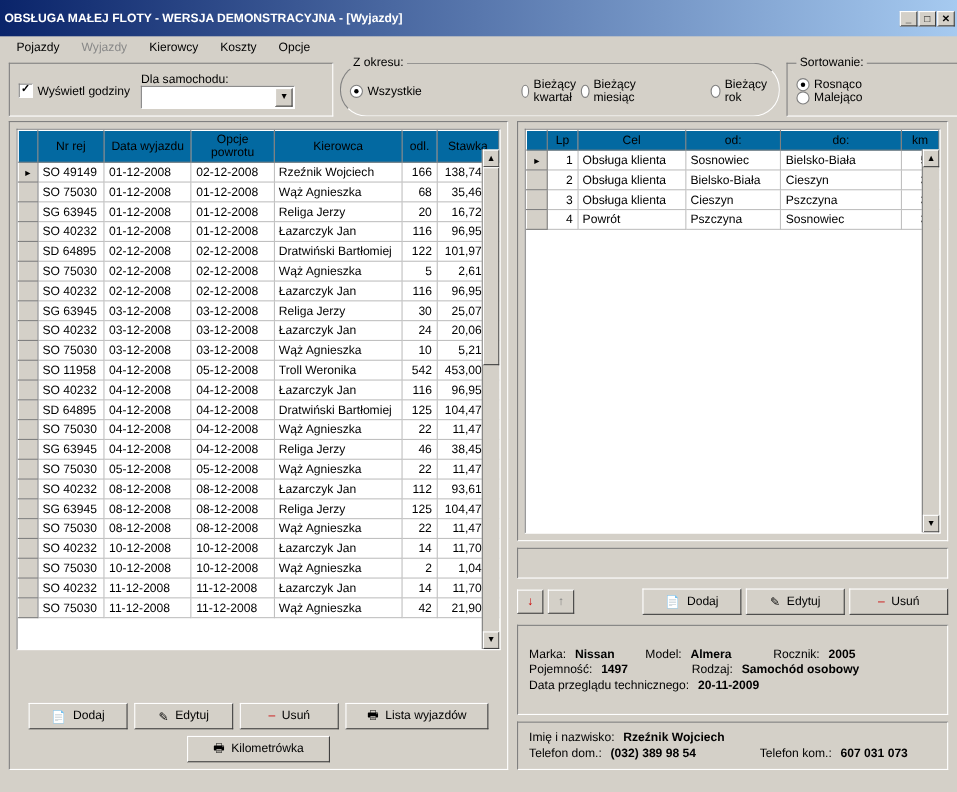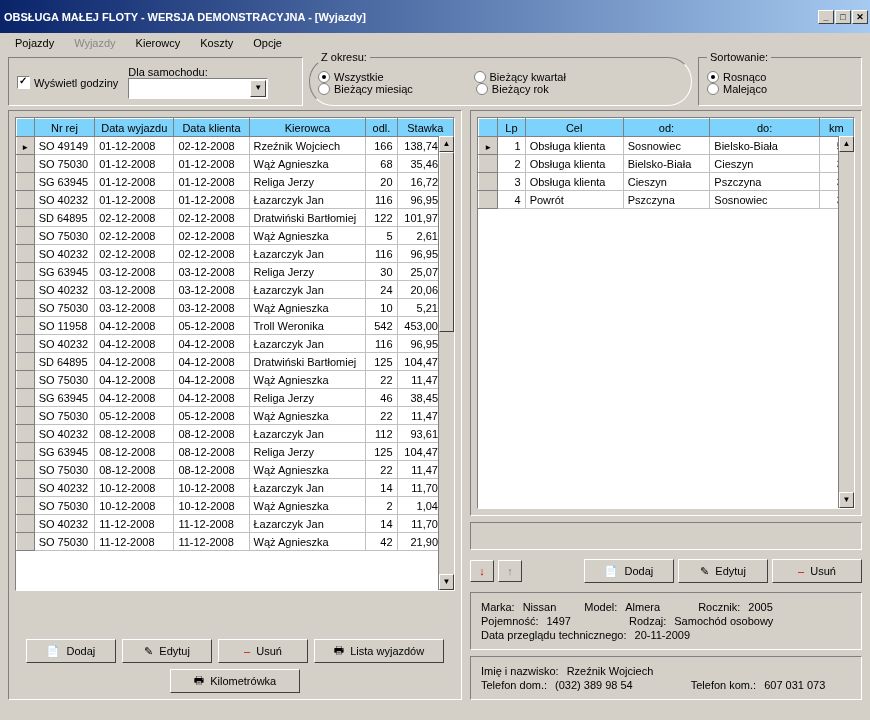--- a/index.html
+++ b/index.html
@@ -7,53 +7,53 @@
   .titlebar { background: linear-gradient(to right, #0a246a, #a6caf0); color: #fff; height: 33px; display: flex; align-items: center; padding: 0 2px 0 4px; font-weight: bold; }
   .titlebar-text { flex: 1; }
   .titlebar-btns { display: flex; gap: 1px; }
   .titlebar-btn { width: 16px; height: 14px; background: #d4d0c8; border: 1px solid #fff; border-right-color: #404040; border-bottom-color: #404040; color: #000; font-size: 9px; text-align: center; line-height: 12px; font-family: "Marlett", sans-serif; }
   .menubar { display: flex; gap: 8px; padding: 3px 9px; }
   .menu-item { padding: 1px 6px; }
   .toolbar-area { margin: 4px 8px; display: flex; gap: 6px; }
   .group-box { border: 1px solid #fff; border-left-color: #808080; border-top-color: #808080; padding: 8px 8px 6px 8px; position: relative; }
   .group-box::before { content: attr(data-title); position: absolute; top: -7px; left: 8px; background: #d4d0c8; padding: 0 3px; }
   .group1 { flex: 0 0 295px; display: flex; align-items: center; gap: 10px; }
-  .group2 { flex: 1; display: flex; flex-direction: column; justify-content: center; border-radius: 24px; }
+  .group2 { flex: 1; display: flex; justify-content: center; border-radius: 24px; }
   .group3 { flex: 0 0 164px; display: flex; flex-direction: column; justify-content: center; }
   .checkbox { display: flex; align-items: center; gap: 4px; }
   .checkbox-box { width: 13px; height: 13px; background: #fff; border: 1px solid #808080; border-right-color: #fff; border-bottom-color: #fff; position: relative; }
   .checkbox-box.checked::after { content: "✓"; position: absolute; top: -2px; left: 1px; font-size: 10px; font-weight: bold; }
   .combo { width: 140px; height: 21px; background: #fff; border: 1px solid #808080; border-right-color: #fff; border-bottom-color: #fff; display: flex; align-items: center; position: relative; }
   .combo-btn { position: absolute; right: 1px; top: 1px; width: 16px; height: 17px; background: #d4d0c8; border: 1px solid #fff; border-right-color: #404040; border-bottom-color: #404040; text-align: center; line-height: 14px; font-size: 8px; }
   .radio-row { display: flex; gap: 30px; }
   .radio { display: flex; align-items: center; gap: 4px; }
   .radio-circle { width: 12px; height: 12px; border-radius: 50%; background: #fff; border: 1px solid #808080; position: relative; }
   .radio-circle.selected::after { content: ""; position: absolute; width: 4px; height: 4px; background: #000; border-radius: 50%; top: 3px; left: 3px; }
   .main-area { display: flex; gap: 8px; margin: 4px 8px 8px 8px; height: 590px; }
   .left-panel { flex: 0 0 454px; border: 1px solid #fff; border-left-color: #808080; border-top-color: #808080; padding: 6px; display: flex; flex-direction: column; }
   .right-col { flex: 1; display: flex; flex-direction: column; gap: 6px; }
   .right-top-panel { border: 1px solid #fff; border-left-color: #808080; border-top-color: #808080; padding: 6px; flex: 1; display: flex; flex-direction: column; }
   .right-status-panel { height: 28px; border: 1px solid #fff; border-left-color: #808080; border-top-color: #808080; }
   .right-buttons { display: flex; align-items: center; gap: 4px; padding: 3px 0; }
-  .right-info-panel { border: 1px solid #fff; border-left-color: #808080; border-top-color: #808080; padding: 6px 10px; }
+  .right-info-panel { border: 1px solid #fff; border-left-color: #808080; border-top-color: #808080; padding: 18px 10px; }
   .right-driver-panel { border: 1px solid #fff; border-left-color: #808080; border-top-color: #808080; padding: 6px 10px; }
   .grid-wrap { border: 1px solid #808080; border-right-color: #fff; border-bottom-color: #fff; flex: 1; background: #fff; overflow: hidden; position: relative; }
   .grid { border-collapse: collapse; width: 100%; }
-  .grid th { background: #7dd3fc; border: 1px solid #808080; border-top-color: #fff; border-left-color: #fff; font-weight: normal; padding: 2px 4px; text-align: center; height: 18px; }
+  .grid th { background: #0369a1; border: 1px solid #808080; border-top-color: #fff; border-left-color: #fff; font-weight: normal; padding: 2px 4px; text-align: center; height: 18px; }
   .grid td { border: 1px solid #c0c0c0; padding: 2px 4px; height: 18px; background: #fff; }
   .grid td.rh { background: #d4d0c8; border: 1px solid #808080; border-top-color: #fff; border-left-color: #fff; width: 14px; text-align: center; }
   .grid td.num { text-align: right; }
   .grid tr.cursor td.rh::before { content: "►"; font-size: 8px; }
   .scrollbar-v { position: absolute; right: 0; top: 18px; bottom: 0; width: 16px; background: #d4d0c8; border-left: 1px solid #808080; }
   .sb-btn { width: 15px; height: 16px; background: #d4d0c8; border: 1px solid #fff; border-right-color: #404040; border-bottom-color: #404040; font-size: 8px; text-align: center; line-height: 13px; }
   .sb-thumb { position: absolute; left: 0; width: 15px; background: #d4d0c8; border: 1px solid #fff; border-right-color: #404040; border-bottom-color: #404040; }
   .btn { height: 24px; min-width: 90px; padding: 0 10px; background: #d4d0c8; border: 1px solid #fff; border-right-color: #404040; border-bottom-color: #404040; display: inline-flex; align-items: center; justify-content: center; gap: 6px; }
   .left-buttons { display: flex; flex-wrap: wrap; gap: 6px; justify-content: center; padding: 8px 0 0 0; }
   .info-row { display: flex; gap: 8px; margin: 2px 0; }
-  .info-val { font-weight: normal; }
+  .info-val { font-weight: bold; }
   .spacer { height: 40px; }
   .small-btn { width: 24px; height: 22px; background: #d4d0c8; border: 1px solid #fff; border-right-color: #404040; border-bottom-color: #404040; text-align: center; line-height: 20px; }
   .small-btn.disabled { color: #808080; }
 </style>
 </head>
 <body>
 
 <div class="titlebar">
   <span class="titlebar-text">OBSŁUGA MAŁEJ FLOTY - WERSJA DEMONSTRACYJNA - [Wyjazdy]</span>
   <div class="titlebar-btns">
@@ -120,21 +120,21 @@
 
 <div class="main-area">
   <div class="left-panel">
     <div class="grid-wrap" style="height:460px">
       <table class="grid" id="trips-table">
         <thead>
             <tr>
           <th style="width:14px"></th>
           <th style="width:58px">Nr rej</th>
           <th style="width:76px">Data wyjazdu</th>
-          <th style="width:72px">Data klienta</th>
+          <th style="width:72px">Opcje powrotu</th>
           <th style="width:112px">Kierowca</th>
           <th style="width:30px">odl.</th>
           <th style="width:54px">Stawka</th>
         </tr>
           </thead>
         <tbody id="trips-body">
             <tr class="cursor">
               <td class="rh"></td>
               <td>SO 49149</td>
               <td>01-12-2008</td>

